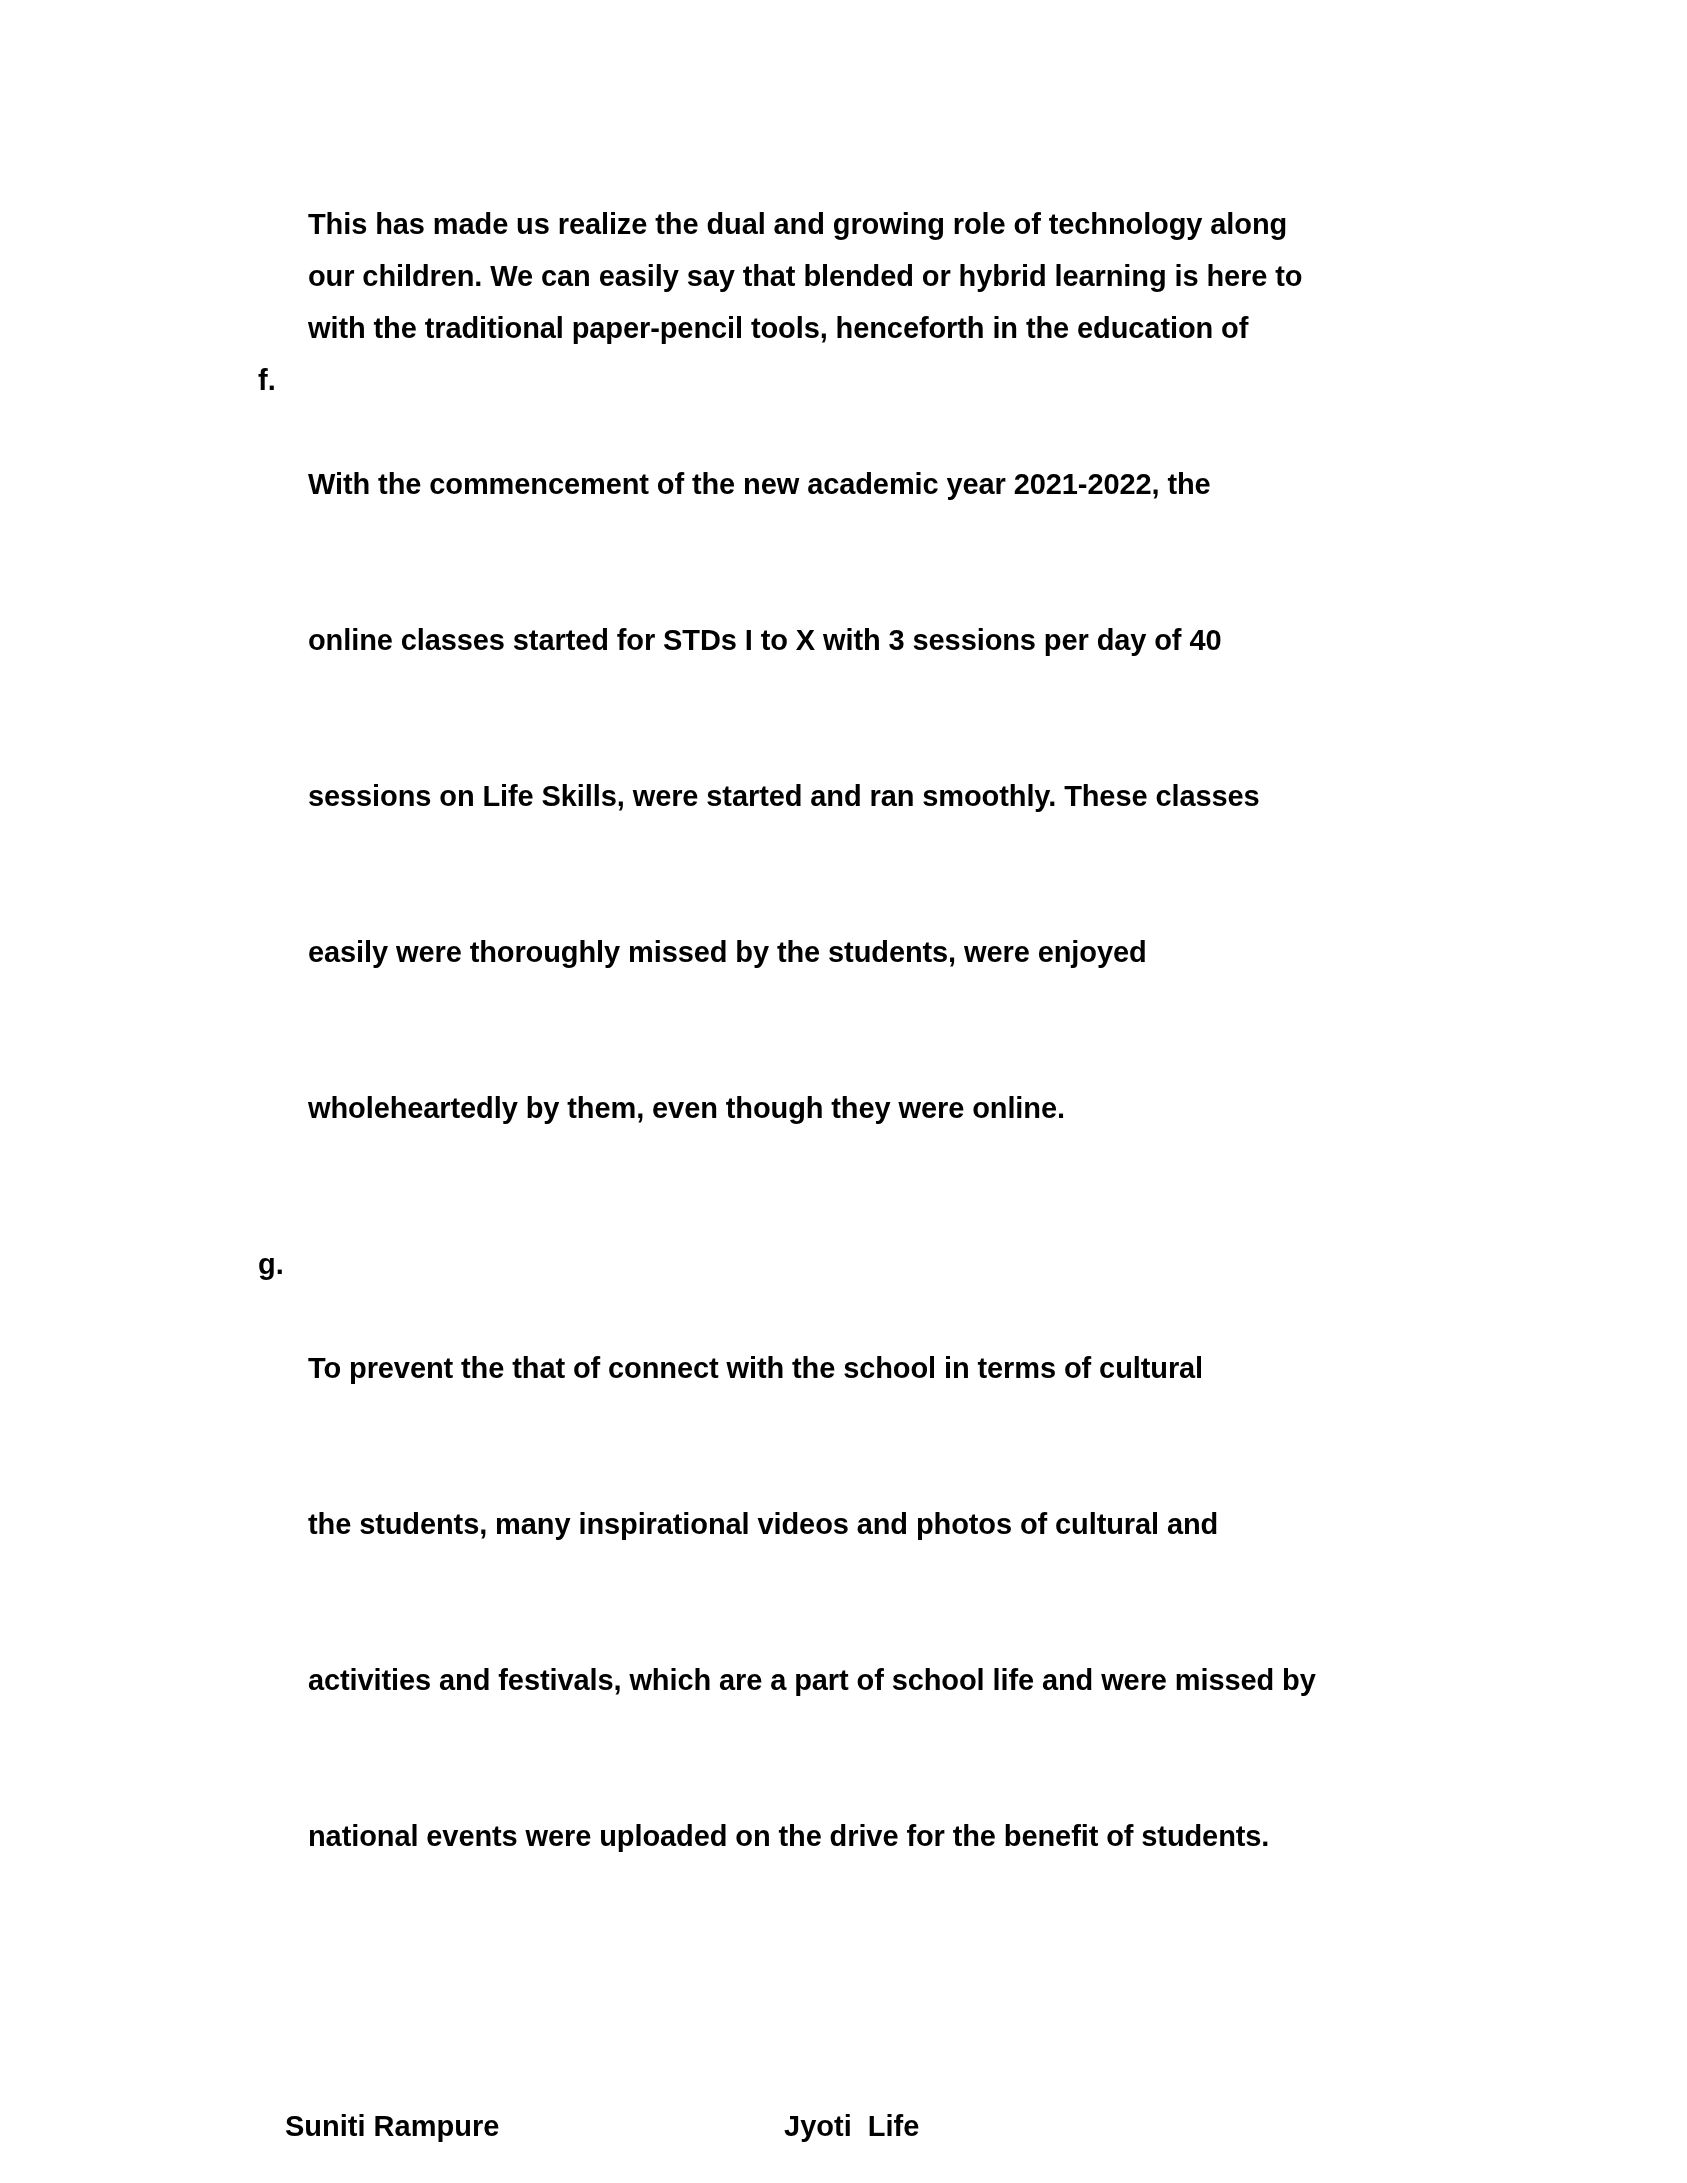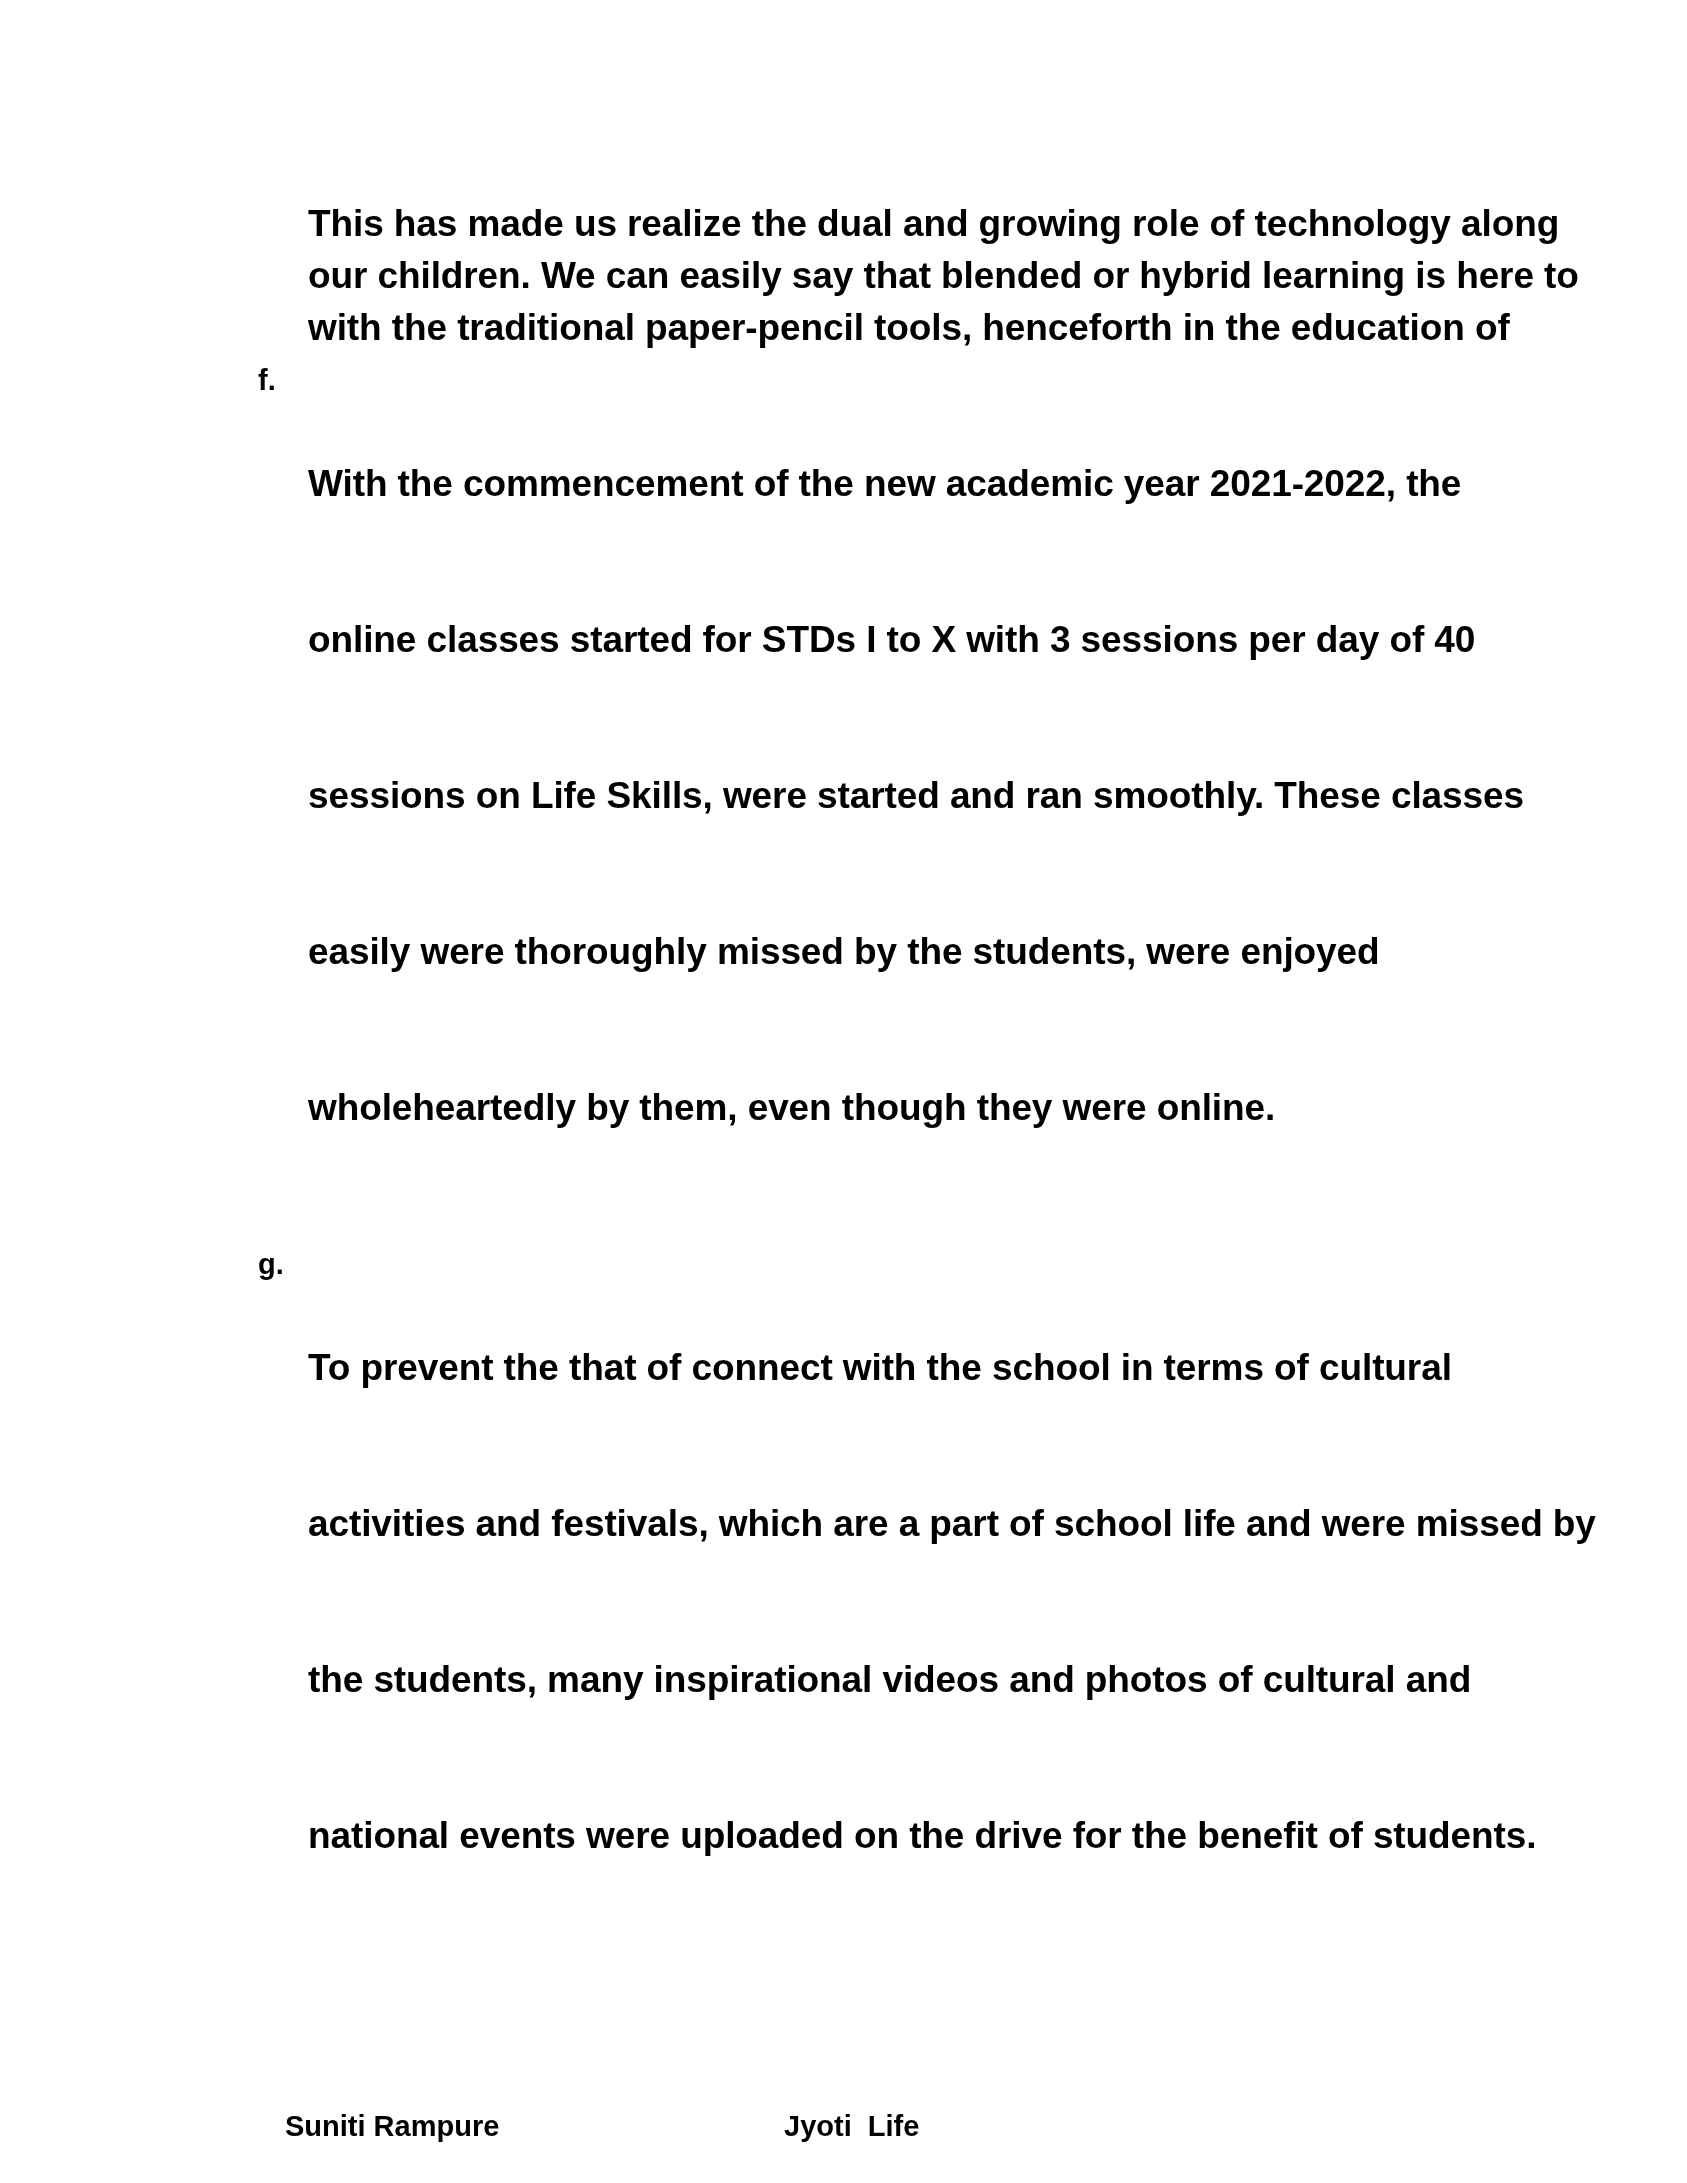--- a/index.html
+++ b/index.html
@@ -19,21 +19,21 @@
 
   
   .doc-body {
     position: absolute;
     left: 192px;
     top: 198px;
     width: 1297px;
   }
 
   .line {
-    font-size: 37px;
+    font-size: 29px;
     font-weight: bold;
     line-height: 52px;
     letter-spacing: -0.1px;
     white-space: pre;
     color: #000000;
   }
 
   
   .txt-indent { padding-left: 116px; }
 
@@ -102,22 +102,22 @@
         <div class="line">sessions on Life Skills, were started and ran smoothly. These classes</div>
         <div class="line">easily were thoroughly missed by the students, were enjoyed</div>
         <div class="line">wholeheartedly by them, even though they were online.</div>
       </div>
     </div>
 
     <div class="li-row">
       <div class="marker marker-alpha">g.</div>
       <div class="li-text">
         <div class="line">To prevent the that of connect with the school in terms of cultural</div>
+        <div class="line">the students, many inspirational videos and photos of cultural and</div>
         <div class="line">activities and festivals, which are a part of school life and were missed by</div>
-        <div class="line">the students, many inspirational videos and photos of cultural and</div>
         <div class="line">national events were uploaded on the drive for the benefit of students.</div>
       </div>
     </div>
 
   </div>
 
   <div class="sign-block">
     <div class="sign-col sign-col-left">
       <div>Suniti Rampure</div>
       

